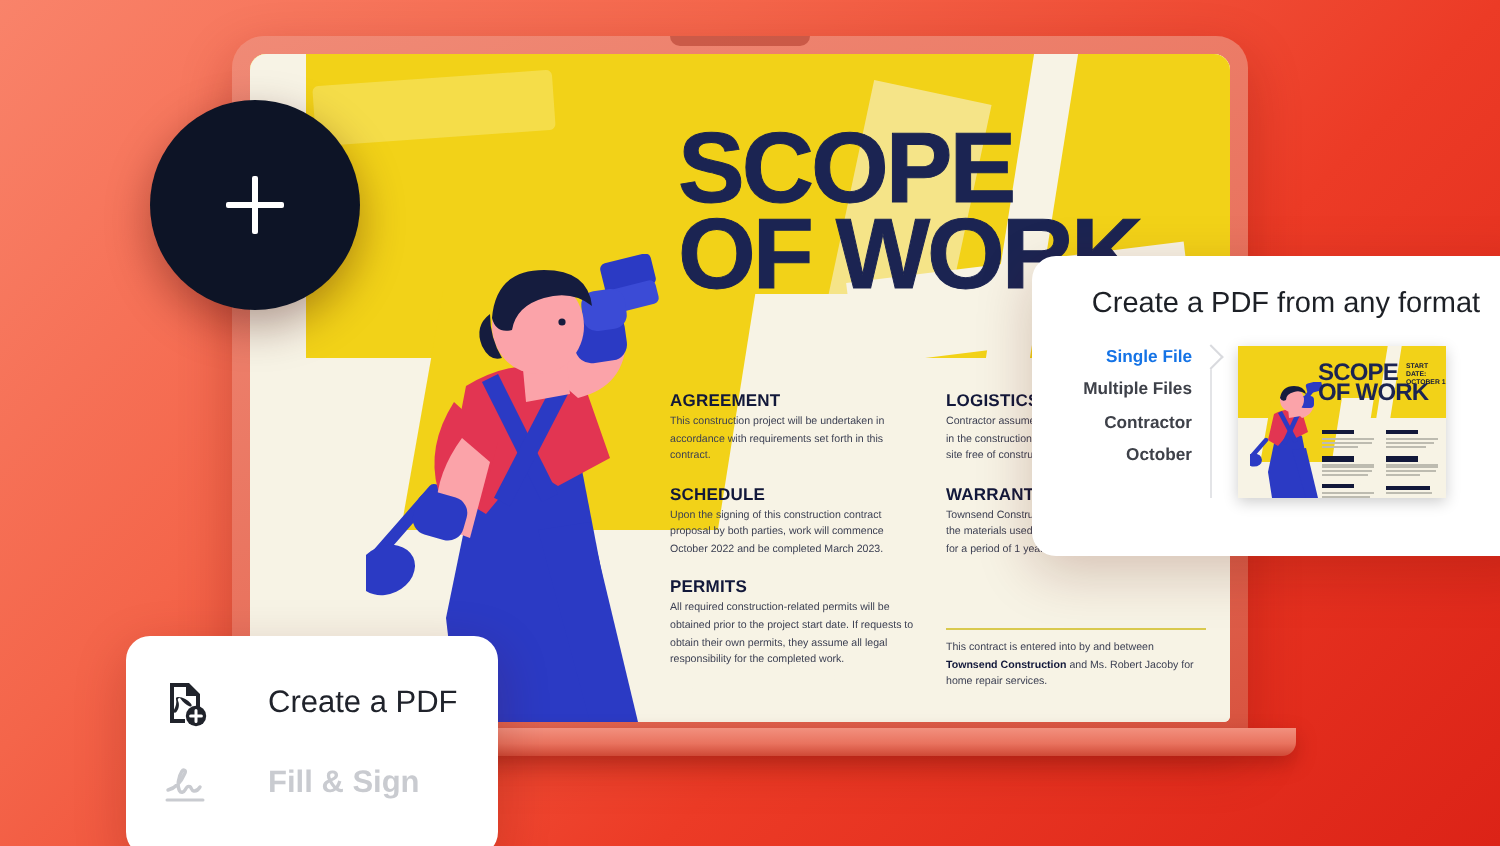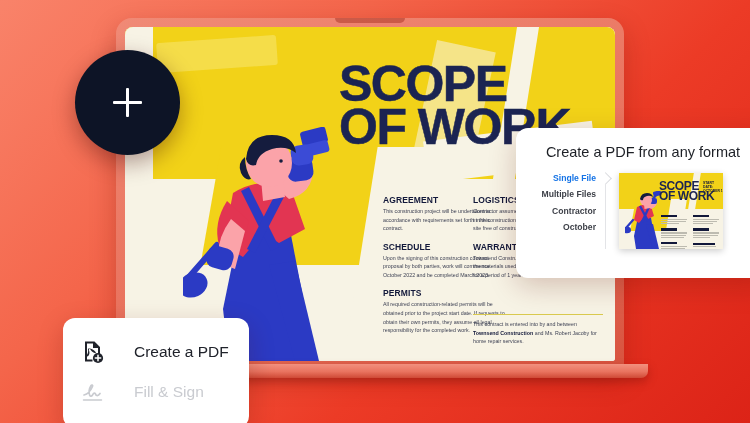--- a/index.html
+++ b/index.html
@@ -90,21 +90,21 @@
   }
   #poster-startdate {
     position: absolute; left: 388px; top: 42px;
     font-weight: 700; font-size: 15px; line-height: 1.14;
     color: #12183A; letter-spacing: -.2px;
     text-transform: uppercase;
     white-space: pre-line;
   }
 
   .col { position: absolute; top: 168px; width: 124px; }
-  .col-left  { left: 210px; margin-left: 48px; }
+  .col-left  { left: 210px; }
   .col-right { left: 348px; }
   .sec-head {
     font-weight: 700; font-size: 8.5px; letter-spacing: .1px;
     color: #12183A; text-transform: uppercase;
     margin-bottom: 2px;
   }
   .sec-body {
     font-size: 5.3px; line-height: 1.62; color: #3B3F52;
     margin-bottom: 9px;
   }
@@ -139,21 +139,21 @@
     background: #fff; border-radius: 12px;
     box-shadow: 0 8px 26px rgba(90,12,6,.22);
     padding: 14px 0 0 0;
   }
   .menu-row {
     display: flex; align-items: center; gap: 28px;
     padding: 6px 16px 6px 17px; height: 40px;
     cursor: pointer;
   }
   .menu-row .m-label { font-size: 15.5px; color: #20232B; }
-  .menu-row.disabled .m-label { color: #C9CBD0; }
+  .menu-row.disabled .m-label { color: #C9CBD0; font-weight: bold; }
   .m-icon { width: 26px; height: 26px; flex: 0 0 26px; }
 
   
   #format-panel {
     position: absolute; left: 516px; top: 128px;
     width: 254px; height: 150px;
     background: #fff;
     border-radius: 12px 0 0 12px;
     box-shadow: 0 8px 28px rgba(90,12,6,.22);
     padding: 16px 0 0 0;

